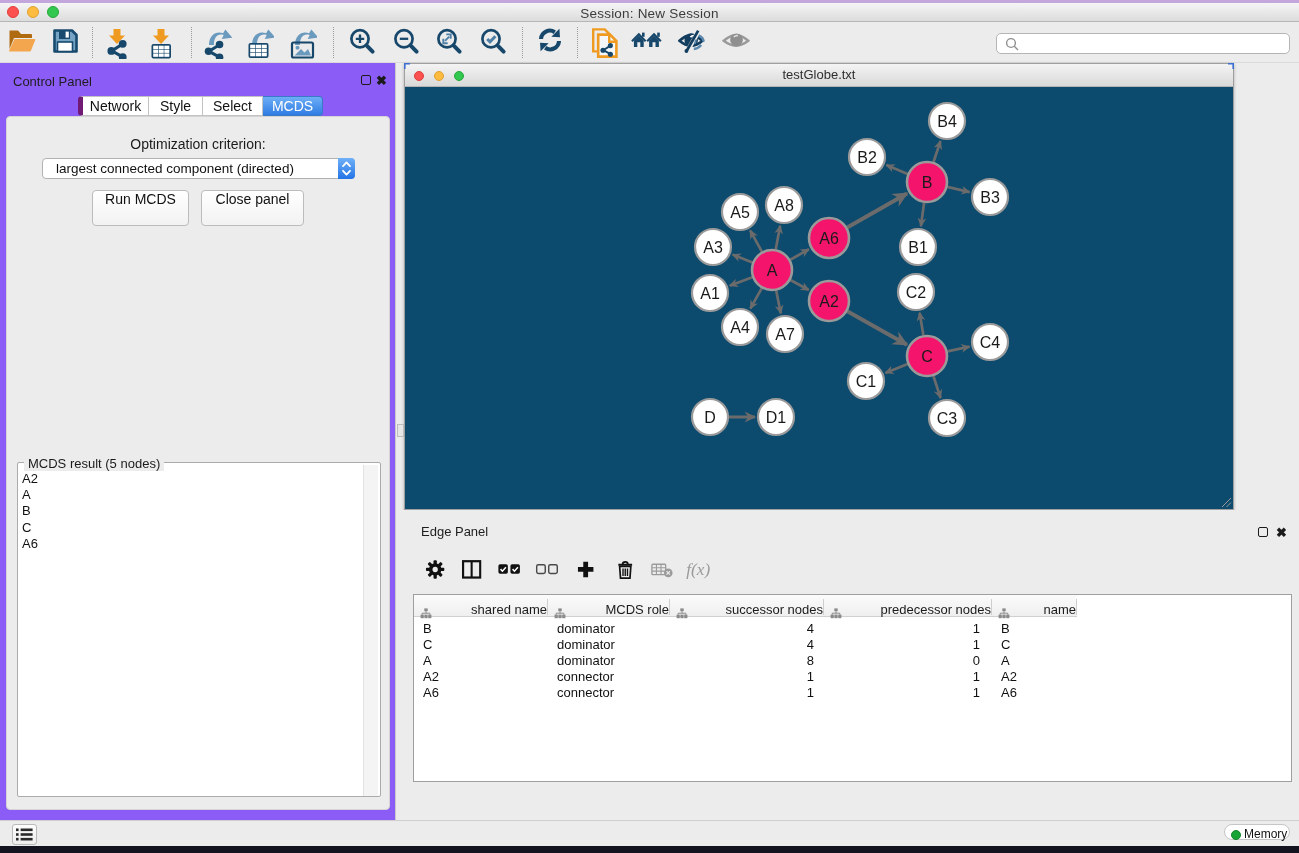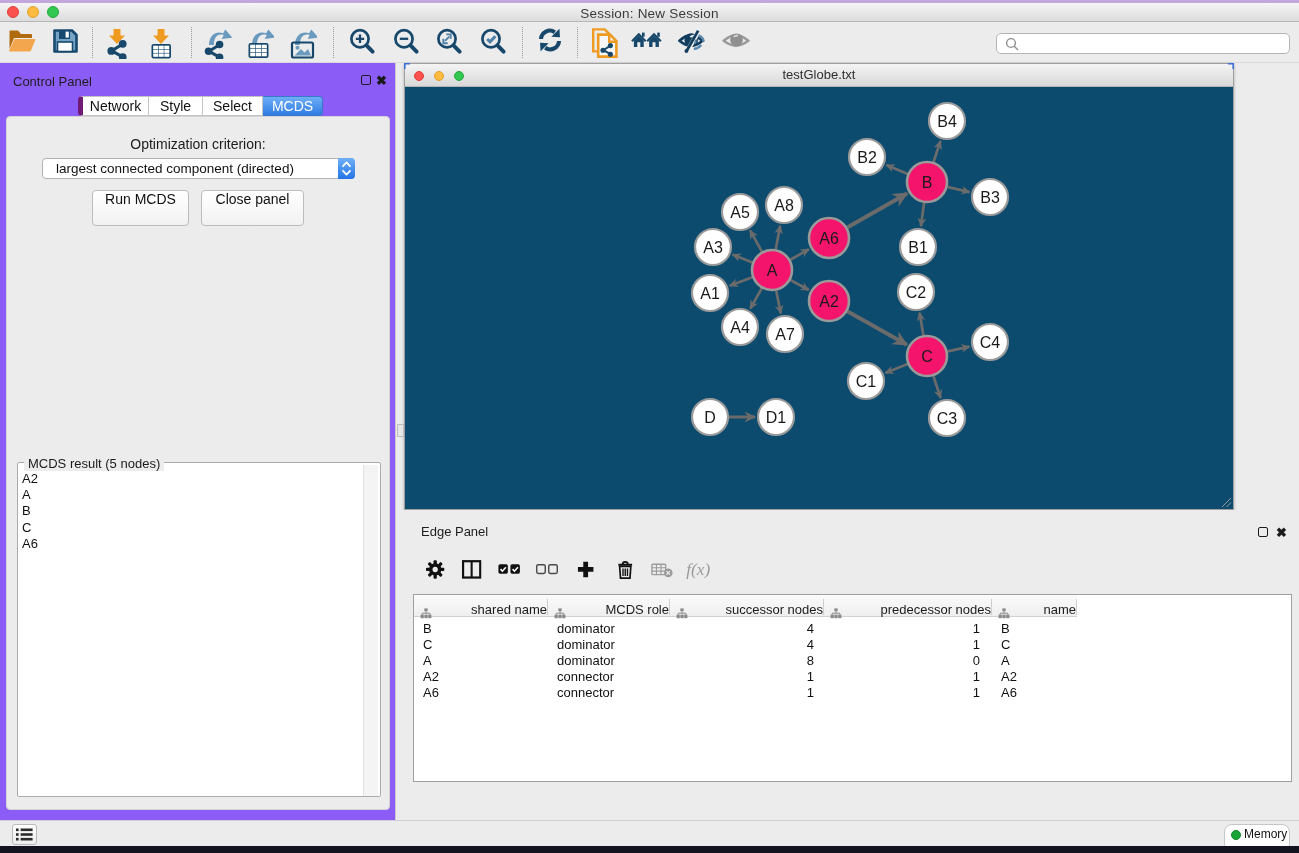--- a/index.html
+++ b/index.html
@@ -54,21 +54,21 @@
 .c3{position:absolute;width:390px;text-align:right;left:10px}
 .c4{position:absolute;width:556px;text-align:right;left:10px}
 .c5{position:absolute;left:587px}
 #btabs{position:absolute;left:274px;top:281px;height:21px;display:flex;font-size:13.5px}
 #btabs div{background:#fff;border:1px solid #c3c3c3;border-left:none;padding:0 14px;color:#111;line-height:19px}
 #btabs div.sel{background:linear-gradient(#6daef7,#2f7ce2);color:#fff;border:1px solid #3c78c8;border-radius:4px 0 0 4px}
 #btabs div:last-child{border-radius:0 4px 4px 0}
 
 #status{left:0;top:820px;width:1299px;height:26px;background:#ececec;border-top:1px solid #cfcfcf}
 #sico{position:absolute;left:12px;top:3px;width:25px;height:21px;background:linear-gradient(#fdfdfd,#ededed);border:1px solid #b9b9b9;border-radius:3px}
-#mem{position:absolute;right:9px;top:3px;width:66px;height:28px;background:#fff;border:1px solid #c6c6c6;border-radius:8px;font-size:12px;color:#111;line-height:19px;padding-left:19px}
+#mem{position:absolute;right:9px;top:3px;width:66px;height:16px;background:#fff;border:1px solid #c6c6c6;border-radius:8px;font-size:12px;color:#111;line-height:19px;padding-left:19px}
 #mem i{position:absolute;left:6px;top:5px;width:10px;height:10px;border-radius:50%;background:#18a335;border:1px solid #0f8727}
 </style>
 </head>
 <body>
 <div class="abs" id="deskTop"></div>
 <div class="abs" id="titlebar">
   <div class="tl t1"></div>
     <div class="tl t2"></div>
     <div class="tl t3"></div>
   <div id="wtitle">Session: New Session</div>

